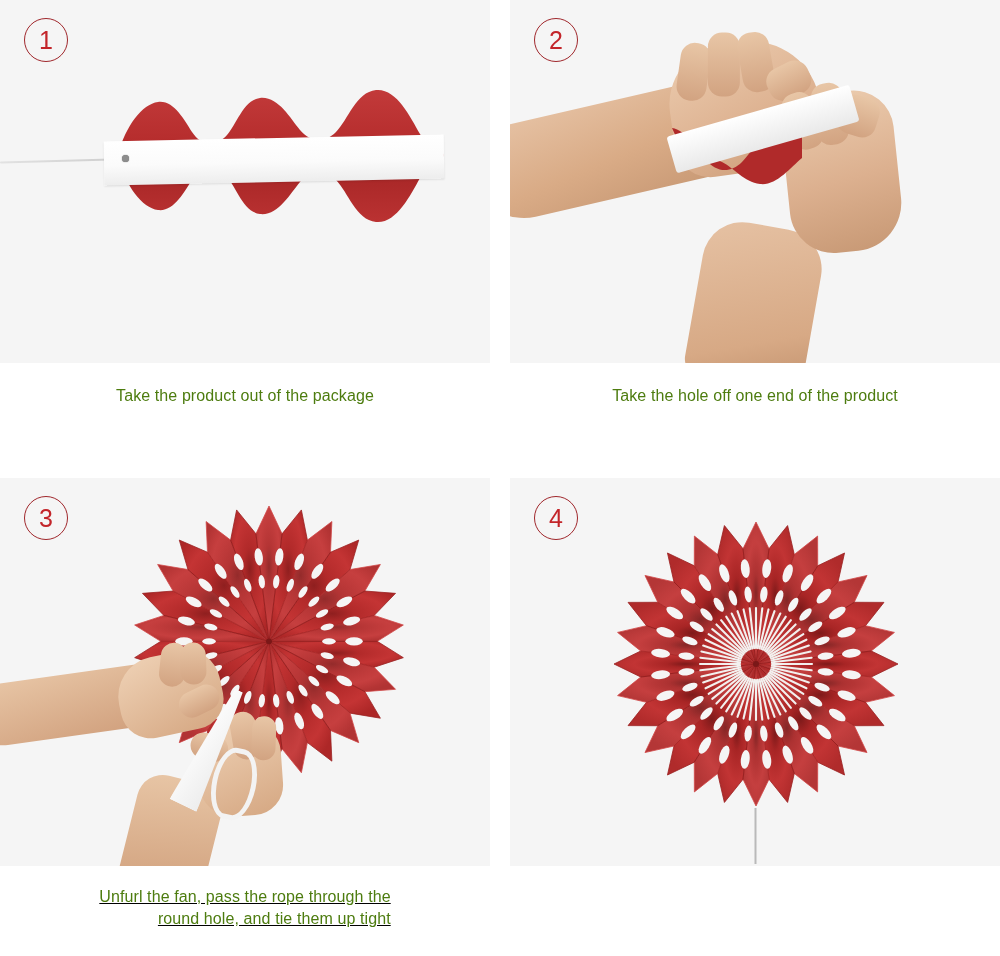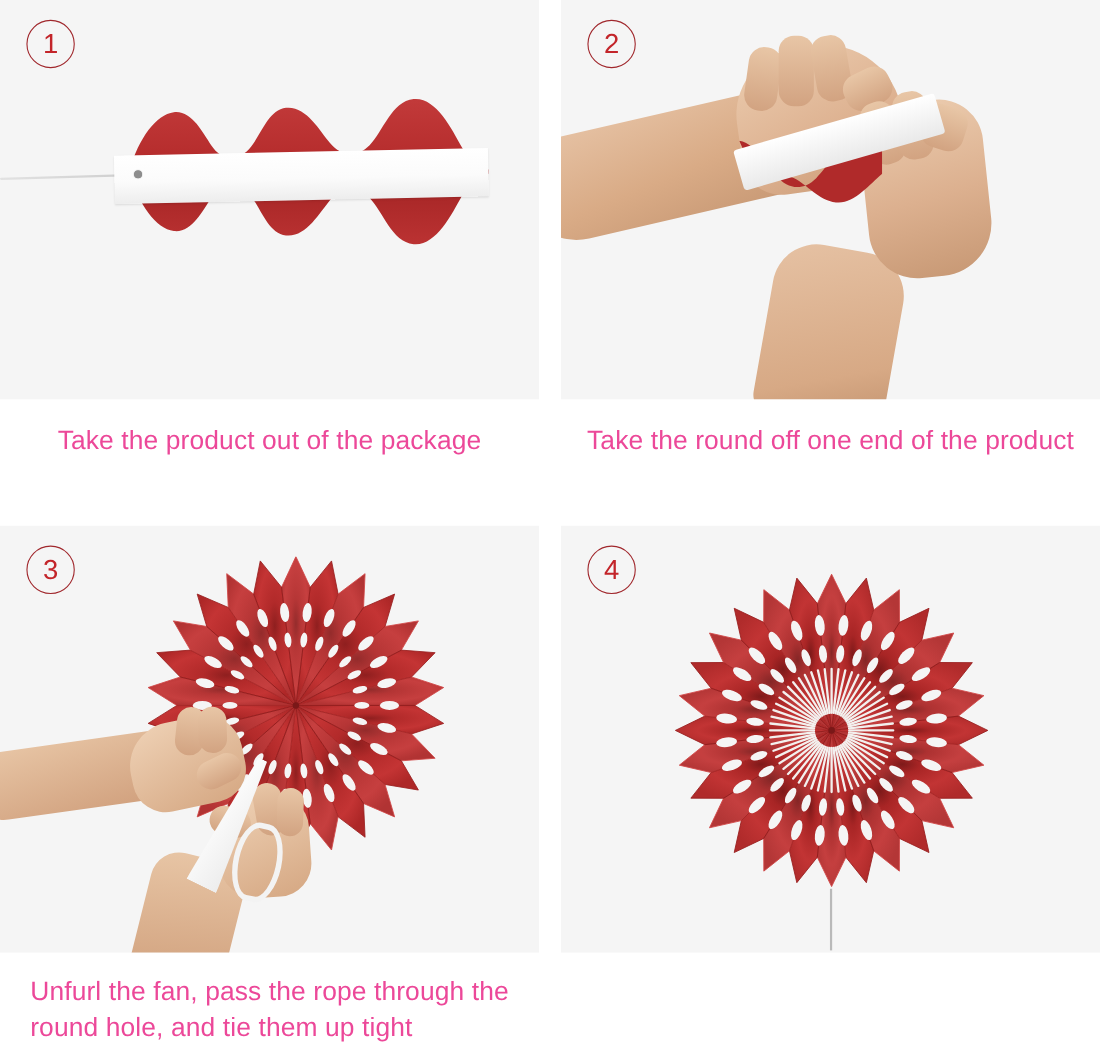--- a/index.html
+++ b/index.html
@@ -39,26 +39,26 @@
   }
   .panel.row2 .stage { height: 388px; }
   .caption-area {
     flex: 1;
     background: #ffffff;
     display: flex;
     align-items: flex-start;
     justify-content: center;
     padding-top: 22px;
   }
-  .panel.row2 .caption-area { padding-top: 20px; }
+  .panel.row2 .caption-area { padding-top: 20px; text-decoration: underline; }
   .caption {
-    color: #ec4899;
-    font-size: 24px;
+    color: #4d7c0f;
+    font-size: 16px;
     line-height: 1.36;
-    text-align: left;
+    text-align: right;
     letter-spacing: 0.1px;
     white-space: pre-line;
     max-width: 470px;
   }
   
   .badge {
     position: absolute;
     left: 24px; top: 18px;
     width: 44px; height: 44px;
     border: 1.6px solid #a0272c;
@@ -272,21 +272,21 @@
 
           <div class="arm-r"></div>
           <div class="hand-r">
             <span class="fing" style="left:6px; top:-4px; width:32px; height:58px; transform:rotate(-14deg);"></span>
             <span class="fing" style="left:34px; top:-10px; width:32px; height:62px; transform:rotate(-4deg);"></span>
             <span class="fing" style="left:58px; top:6px; width:40px; height:40px; transform:rotate(24deg);"></span>
           </div>
         </div>
       </div>
       <div class="caption-area">
-        <div class="caption">Take the round off one end of the product</div>
+        <div class="caption">Take the hole off one end of the product</div>
       </div>
     </div>
 
     <div class="panel row2">
       <div class="stage">
         <div class="badge">
           <span>3</span>
         </div>
 
         <div class="fan" style="left:124px; top:28px; width:290px; height:290px;">

